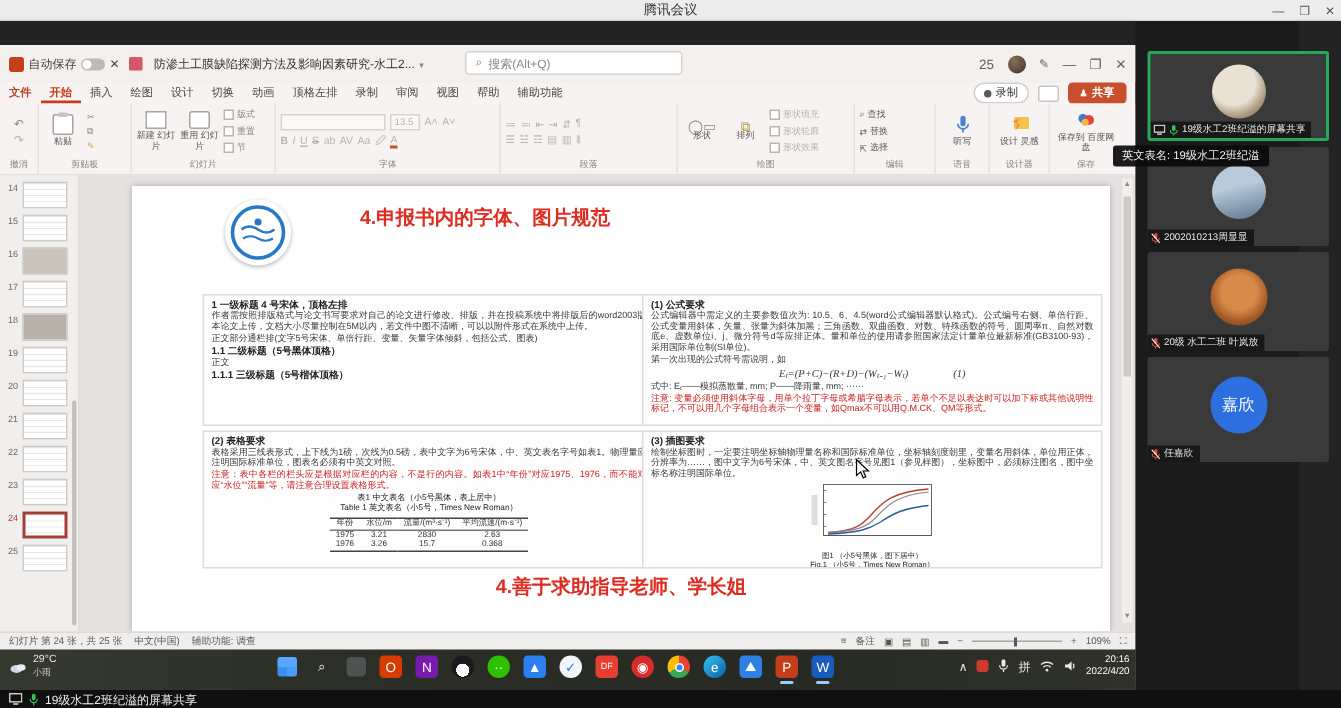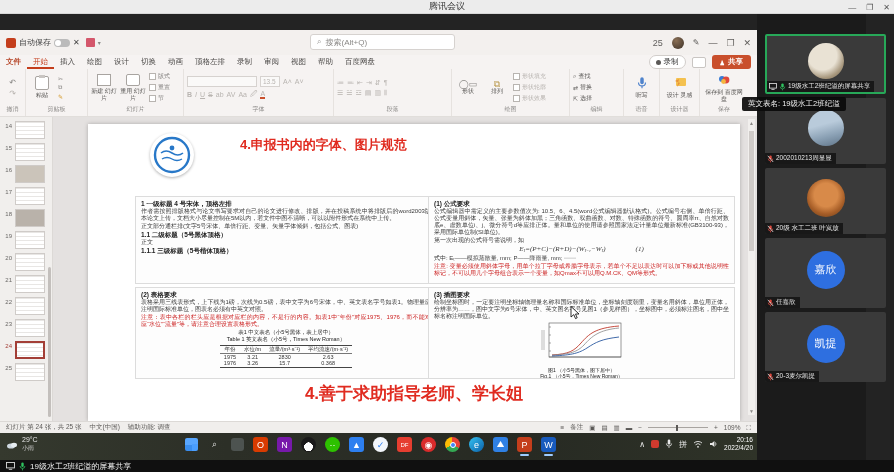--- a/index.html
+++ b/index.html
@@ -30,21 +30,21 @@
   .search-box { position:absolute; left:310px; top:4px; width:145px; height:16px; background:#fff;
     border:1px solid #d6d2cf; border-radius:3px; display:flex; align-items:center; gap:4px;
     padding:0 6px; color:#8a8886; font-size:8px; }
   .tb-right { position:absolute; right:6px; top:0; height:25px; display:flex; align-items:center; gap:9px;
     color:#605e5c; font-size:9px; }
   .avatar-dot { width:12px; height:12px; border-radius:50%; background:radial-gradient(circle at 35% 30%, #8a6f55, #3c3128); }
 
   .ppt-tabs { position:absolute; left:0; top:25px; width:757px; height:14px; display:flex;
     align-items:center; gap:0; font-size:7.5px; color:#494745; }
   .ppt-tabs .tab { padding:0 6px; height:14px; line-height:14px; cursor:default; }
-  .ppt-tabs .tab.active { color:#c43e1c; font-weight:normal; box-shadow:inset 0 -2px 0 #c43e1c; }
+  .ppt-tabs .tab.active { color:#c43e1c; font-weight:bold; box-shadow:inset 0 -2px 0 #c43e1c; }
   .tabs-right { margin-left:auto; display:flex; align-items:center; gap:6px; margin-right:6px; }
   .record-pill { display:flex; align-items:center; gap:3px; background:#fff; border:1px solid #d2cecb;
     border-radius:8px; padding:1px 6px; font-size:7.5px; color:#333; }
   .rec-dot { width:5px; height:5px; border-radius:50%; background:#5a5856; }
   .comment-btn { width:14px; height:11px; border:1px solid #c9c5c2; border-radius:2px; background:#fff; }
   .share-btn { display:flex; align-items:center; gap:3px; background:#c94f2c; color:#fff;
     border-radius:3px; padding:2px 8px; font-size:7.5px; font-weight:bold; }
 
   .ppt-ribbon { position:absolute; left:0; top:39px; width:757px; height:48px; display:flex;
     background:#f6f3f2; border-bottom:1px solid #e1dedb; }
@@ -95,21 +95,21 @@
   .docbox .red { color:#cc2222; }
   .eq-line { display:flex; justify-content:center; gap:30px; font-family:"Liberation Serif", serif;
     font-style:italic; font-size:7px; margin:2px 0; }
   .mini-table { margin:2px auto 0 auto; border-collapse:collapse; font-size:5.5px; line-height:6.5px; color:#333; }
   .mini-table th { border-top:1px solid #444; border-bottom:0.5px solid #777; font-weight:normal; padding:0 4px; }
   .mini-table td { padding:0 4px; text-align:center; }
   .mini-table tr:last-child td { border-bottom:1px solid #444; }
   .tbl-cap { text-align:center; font-size:5.5px; color:#222; }
   .fig-wrap { width:100px; margin:1px auto 0 auto; text-align:center; }
   .fig-cap { font-size:5px; line-height:6px; color:#222; text-align:center; }
-  .sl-h4 { position:absolute; left:0; right:0; top:258px; text-align:center; font-size:17px;
+  .sl-h4 { position:absolute; left:0; right:0; top:258px; text-align:center; font-size:13px;
     font-weight:bold; color:#e02b20; }
   .cursor { position:absolute; left:482px; top:182px; z-index:5; }
 
   .ppt-status { position:absolute; left:0; top:391px; width:757px; height:12px; background:#f0eeec;
     border-top:1px solid #dcd9d6; display:flex; align-items:center; font-size:6.5px; color:#5a5856;
     padding:0 6px; gap:8px; }
   .status-right { margin-left:auto; display:flex; align-items:center; gap:6px; }
   .zoom-slider { width:60px; height:1px; background:#a8a4a0; position:relative; }
   .zoom-slider .kn { position:absolute; left:28px; top:-2.5px; width:2px; height:6px; background:#5a5856; }
 
@@ -164,20 +164,21 @@
   <div class="ppt-titlebar">
     <div class="autosave">
       <div class="ppt-logo"></div>
       <span>自动保存</span>
       <div class="toggle">
           <div class="knob"></div>
         </div>
       <span>✕</span>
     </div>
     <div class="save-disk"></div>
+    <span class="doc-title">防渗土工膜缺陷探测方法及影响因素研究-水工2...</span>
     <span style="margin-left:3px;color:#8a8886;font-size:6px;">▾</span>
     <div class="search-box">
       <span>⌕</span>
       <span>搜索(Alt+Q)</span>
     </div>
     <div class="tb-right">
       <span>25</span>
       <div class="avatar-dot"></div>
       <span style="font-size:8px;">✎</span>
       <span>—</span>
@@ -192,21 +193,21 @@
     <span class="tab">插入</span>
     <span class="tab">绘图</span>
     <span class="tab">设计</span>
     <span class="tab">切换</span>
     <span class="tab">动画</span>
     <span class="tab">顶格左排</span>
     <span class="tab">录制</span>
     <span class="tab">审阅</span>
     <span class="tab">视图</span>
     <span class="tab">帮助</span>
-    <span class="tab">百度网盘</span>
+    <span class="tab">辅助功能</span>
     <div class="tabs-right">
       <div class="record-pill">
         <div class="rec-dot"></div>
         <span>录制</span>
       </div>
       <div class="comment-btn"></div>
       <div class="share-btn">
         <span style="font-size:6px;">♟</span>
         <span>共享</span>
       </div>
@@ -683,34 +684,20 @@
       <svg width="7" height="8" viewBox="0 0 7 8">
           <rect x="2.3" y="0.4" width="2.4" height="4" rx="1.2" fill="#e04a3f"></rect>
           <path d="M1.2 3.6a2.3 2.3 0 0 0 4.6 0" stroke="#e04a3f" fill="none" stroke-width="0.7"></path>
           <line x1="3.5" y1="6" x2="3.5" y2="7.4" stroke="#e04a3f" stroke-width="0.7"></line>
           <line x1="0.8" y1="0.8" x2="6.2" y2="7" stroke="#fff" stroke-width="0.7"></line>
         </svg>
       <span>任嘉欣</span>
     </div>
   </div>
 
-  <div class="tile" style="top:298px; height:70px;">
-    <div class="av blue-av" style="width:38px;height:38px;">
-        <span>凯提</span>
-      </div>
-    <div class="label">
-      <svg width="7" height="8" viewBox="0 0 7 8">
-          <rect x="2.3" y="0.4" width="2.4" height="4" rx="1.2" fill="#e04a3f"></rect>
-          <path d="M1.2 3.6a2.3 2.3 0 0 0 4.6 0" stroke="#e04a3f" fill="none" stroke-width="0.7"></path>
-          <line x1="3.5" y1="6" x2="3.5" y2="7.4" stroke="#e04a3f" stroke-width="0.7"></line>
-          <line x1="0.8" y1="0.8" x2="6.2" y2="7" stroke="#fff" stroke-width="0.7"></line>
-        </svg>
-      <span>20-3麦尔凯提</span>
-    </div>
-  </div>
 
 </div>
 
 <div class="share-banner">
   <svg width="9" height="8" viewBox="0 0 9 8">
       <rect x="0.5" y="0.5" width="8" height="5.4" fill="none" stroke="#dadada" stroke-width="0.9"></rect>
       <line x1="2.8" y1="7.3" x2="6.2" y2="7.3" stroke="#dadada" stroke-width="0.9"></line>
     </svg>
   <svg width="7" height="9" viewBox="0 0 7 9">
       <rect x="2.3" y="0.5" width="2.4" height="4.4" rx="1.2" fill="#2ec35f"></rect>

